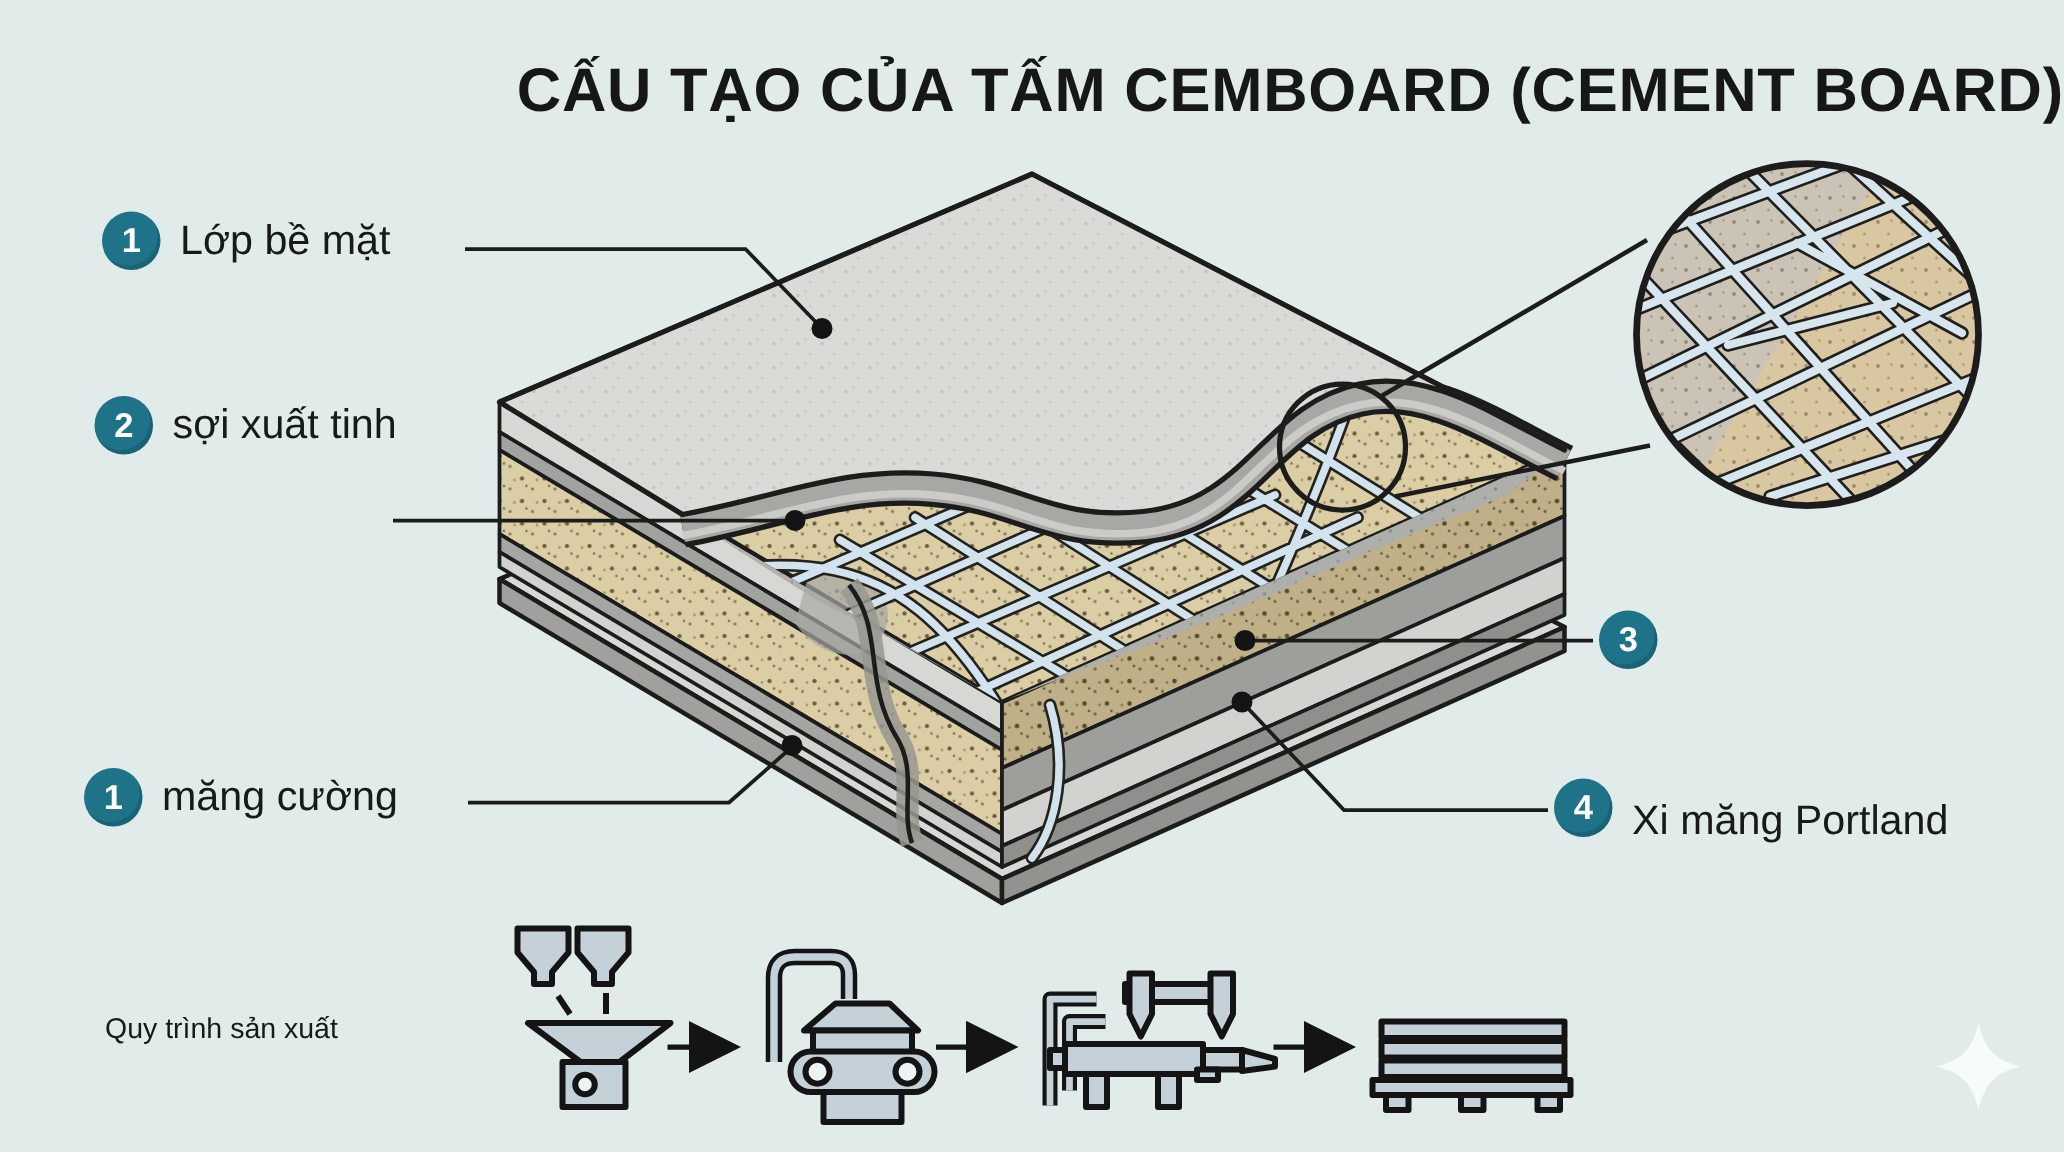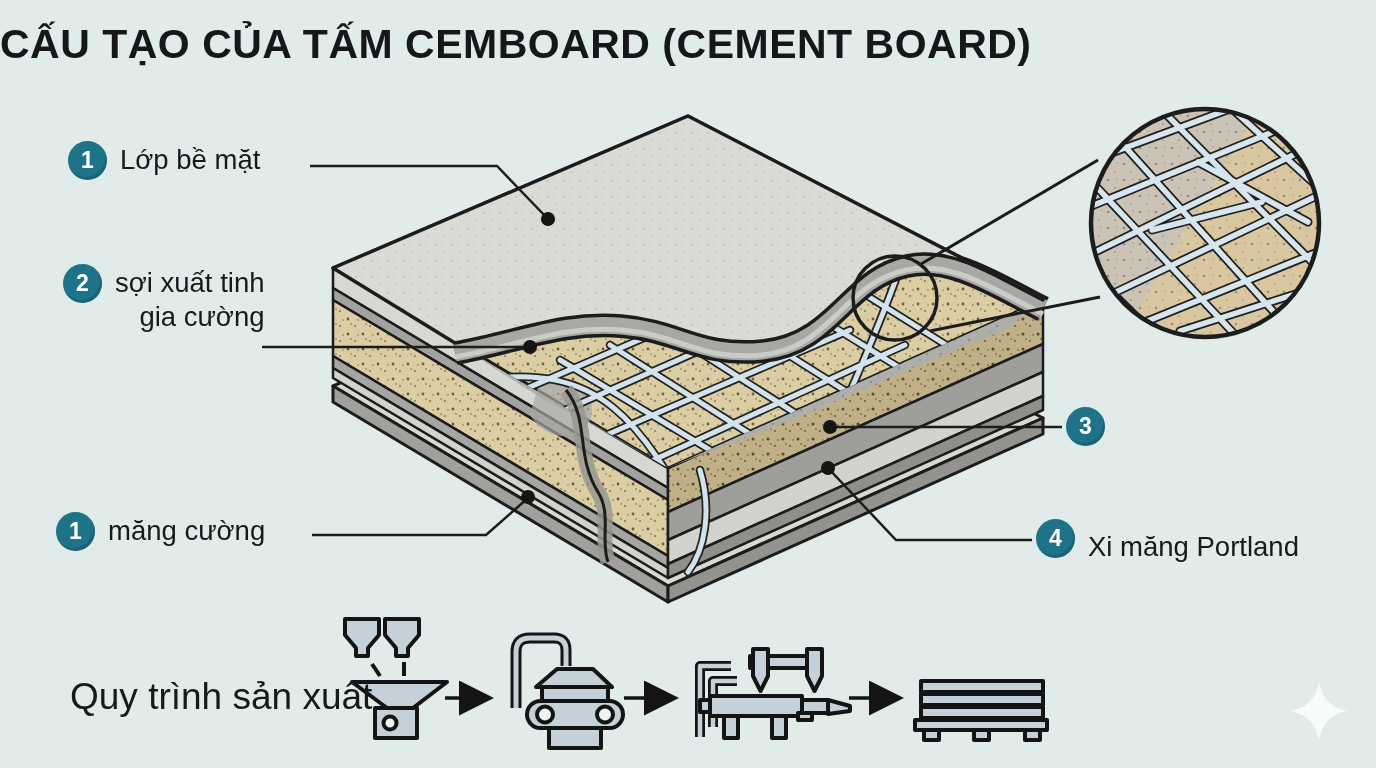--- a/index.html
+++ b/index.html
@@ -3,42 +3,42 @@
 <meta charset="utf-8">
 <style>
   html,body{margin:0;padding:0;}
   .canvas{
     position:relative;width:1376px;height:768px;overflow:hidden;
     background:#e1ebea;
     font-family:"Liberation Sans","DejaVu Sans",sans-serif;
     color:#17191a;
   }
   .title{
-    position:absolute;top:21px;left:0;width:100%;text-align:left;
+    position:absolute;top:37px;left:0;width:100%;text-align:right;
     font-size:41px;font-weight:bold;letter-spacing:.5px;color:#151719;
     white-space:nowrap;
   }
   .diagram-svg{position:absolute;left:0;top:0;width:1376px;height:768px;}
   .callout{position:absolute;display:flex;gap:13px;align-items:flex-start;}
   .badge{
     flex:0 0 39px;width:39px;height:39px;border-radius:50%;
     background:#1f7389;color:#fff;font-weight:bold;font-size:23px;
     display:flex;align-items:center;justify-content:center;
     box-shadow:inset -2px -3px 0 rgba(0,0,0,.14);
   }
-  .lines{font-size:27.5px;line-height:34px;font-weight:500;margin-top:2px;text-align:right;}
+  .lines{font-size:27.5px;line-height:34px;font-weight:500;margin-top:2px;}
   .lines span{display:block;white-space:nowrap;}
   #callout-surface-top{left:68px;top:141px;}
   #callout-fibers{left:63px;top:264px;}
   #callout-sand{left:1066px;top:407px;}
   #callout-cement{left:1036px;top:519px;}
   #callout-cement .lines{margin-top:11px;}
   #callout-surface-bottom{left:56px;top:512px;}
   .process-label{
-    position:absolute;left:70px;top:676px;font-size:37px;font-weight:500;
+    position:absolute;left:70px;top:676px;font-size:19px;font-weight:500;
     white-space:nowrap;
   }
 </style>
 </head>
 <body>
 
 <div class="canvas">
 
   <div class="title">CẤU TẠO CỦA TẤM CEMBOARD (CEMENT BOARD)</div>
 
@@ -236,21 +236,20 @@
     <div class="badge">1</div>
     <div class="lines">
       <span>Lớp bề mặt</span>
     </div>
   </div>
 
   <div class="callout" id="callout-fibers">
     <div class="badge">2</div>
     <div class="lines">
       <span>sợi xuất tinh</span>
-      <span>gia cường</span>
     </div>
   </div>
 
   <div class="callout" id="callout-sand">
     <div class="badge">3</div>
   </div>
 
   <div class="callout" id="callout-cement">
     <div class="badge">4</div>
     <div class="lines">

